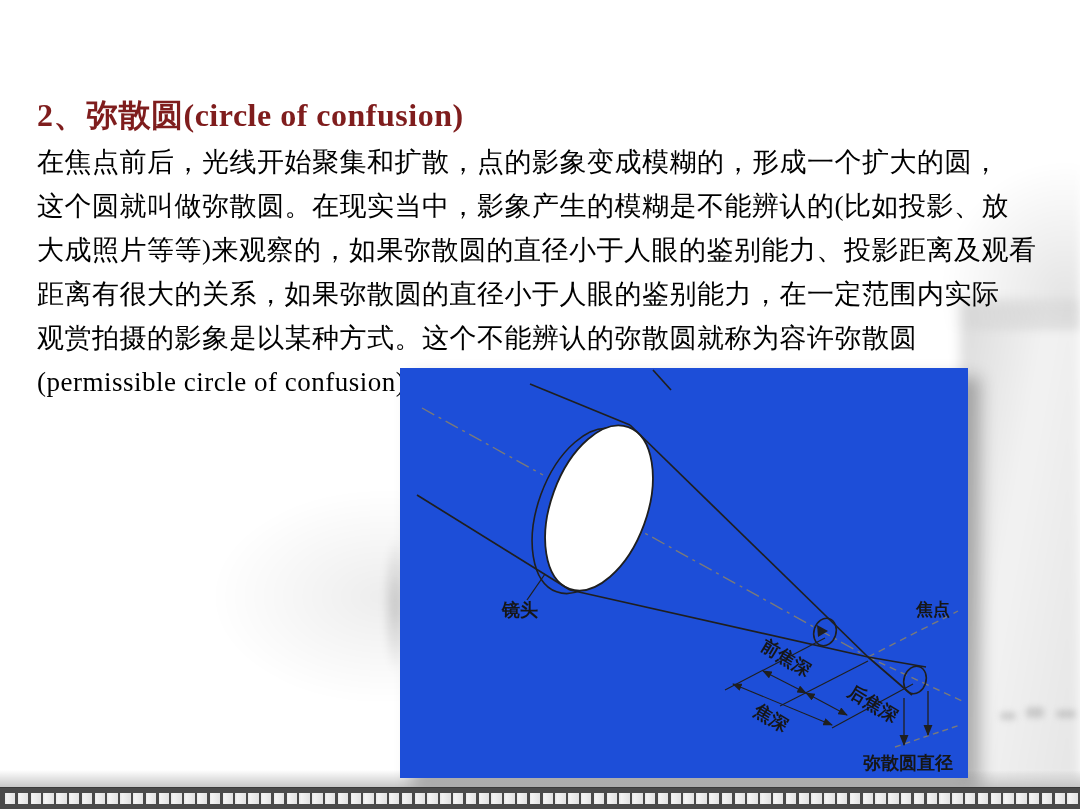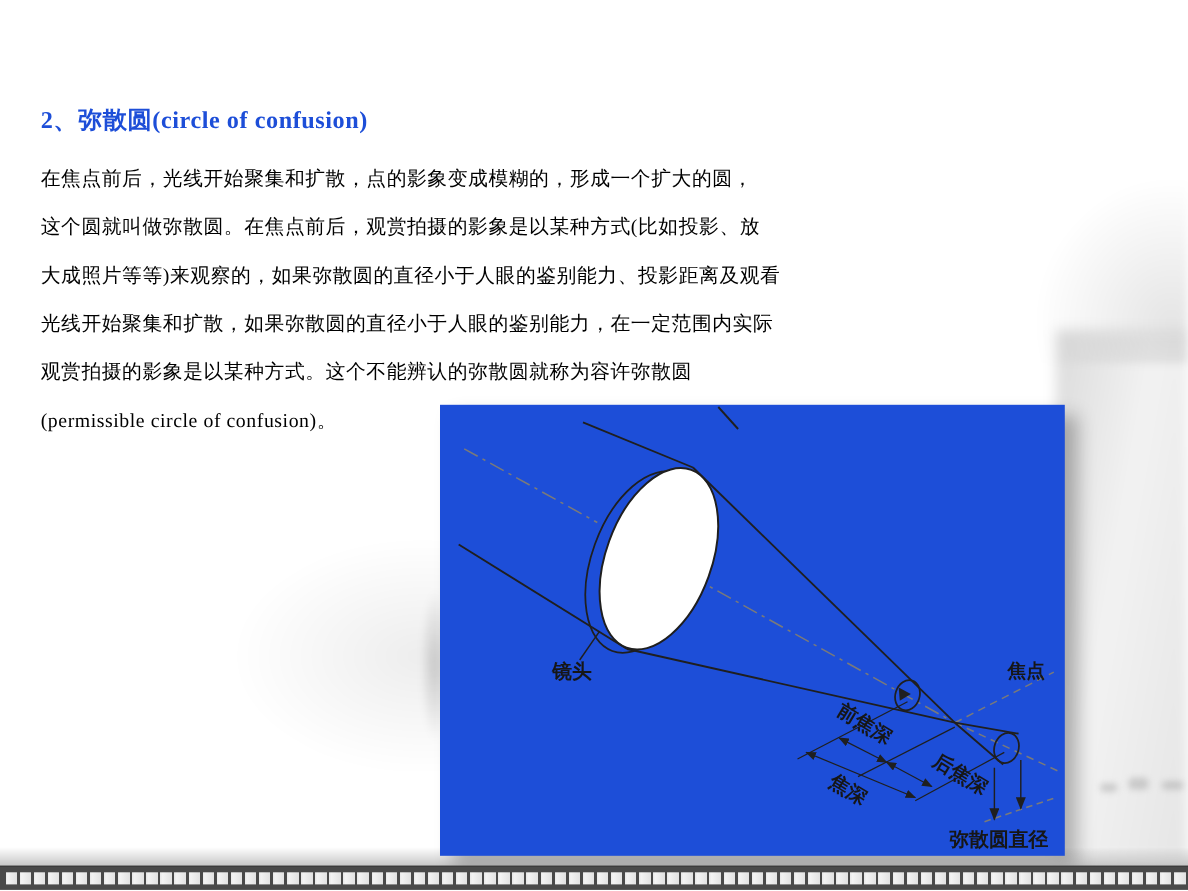--- a/index.html
+++ b/index.html
@@ -33,26 +33,26 @@
   .smudge.s1 { left:1000px; top:712px; width:16px; height:8px; }
   .smudge.s2 { left:1026px; top:707px; width:18px; height:11px; }
   .smudge.s3 { left:1056px; top:710px; width:20px; height:8px; }
   .strip-shadow {
     left:0; top:770px; width:1080px; height:17px;
     background:linear-gradient(to bottom, rgba(0,0,0,0) 0%, rgba(0,0,0,0.22) 100%);
   }
   
   .title {
     position:absolute; left:37px; top:94px; z-index:1;
-    font-size:22px; font-weight:bold; color:#1d4ed8;
+    font-size:32px; font-weight:bold; color:#7f1d1d;
     letter-spacing:0.5px; white-space:nowrap;
   }
   .bodyline {
     position:absolute; left:37px; z-index:1;
-    font-size:18px; color:#000; line-height:44px; height:44px;
+    font-size:27px; color:#000; line-height:44px; height:44px;
     white-space:nowrap; letter-spacing:0.5px;
   }
   .l0 { top:140px; } .l1 { top:184px; } .l2 { top:228px; }
   .l3 { top:272px; } .l4 { top:316px; } .l5 { top:360px; }
   
   .figure {
     position:absolute; left:400px; top:368px; width:568px; height:410px;
     background:#1d4ed8; z-index:1;
     box-shadow:12px 9px 16px rgba(0,0,0,0.28);
   }
@@ -80,23 +80,23 @@
   <div class="deco swoosh-right"></div>
   <div class="deco swoosh-mid"></div>
   <div class="deco swoosh-tail"></div>
   <div class="deco smudge s1"></div>
   <div class="deco smudge s2"></div>
   <div class="deco smudge s3"></div>
   <div class="deco strip-shadow"></div>
 
   <div class="title">2、弥散圆(circle of confusion)</div>
   <div class="bodyline l0">在焦点前后，光线开始聚集和扩散，点的影象变成模糊的，形成一个扩大的圆，</div>
-  <div class="bodyline l1">这个圆就叫做弥散圆。在焦点前后，观赏拍摄的影象是以某种方式(比如投影、放</div>
+  <div class="bodyline l1">这个圆就叫做弥散圆。在现实当中，影象产生的模糊是不能辨认的(比如投影、放</div>
   <div class="bodyline l2">大成照片等等)来观察的，如果弥散圆的直径小于人眼的鉴别能力、投影距离及观看</div>
-  <div class="bodyline l3">光线开始聚集和扩散，如果弥散圆的直径小于人眼的鉴别能力，在一定范围内实际</div>
+  <div class="bodyline l3">距离有很大的关系，如果弥散圆的直径小于人眼的鉴别能力，在一定范围内实际</div>
   <div class="bodyline l4">观赏拍摄的影象是以某种方式。这个不能辨认的弥散圆就称为容许弥散圆</div>
   <div class="bodyline l5">(permissible circle of confusion)。</div>
 
   <div class="figure">
     <svg width="568" height="410" viewBox="0 0 568 410">
       <defs>
         <marker id="ah" viewBox="0 0 10 8" refX="9" refY="4" markerWidth="9" markerHeight="7" orient="auto-start-reverse">
           <path d="M0,0 L10,4 L0,8 Z" fill="#1f1f1f"></path>
         </marker>
       </defs>

